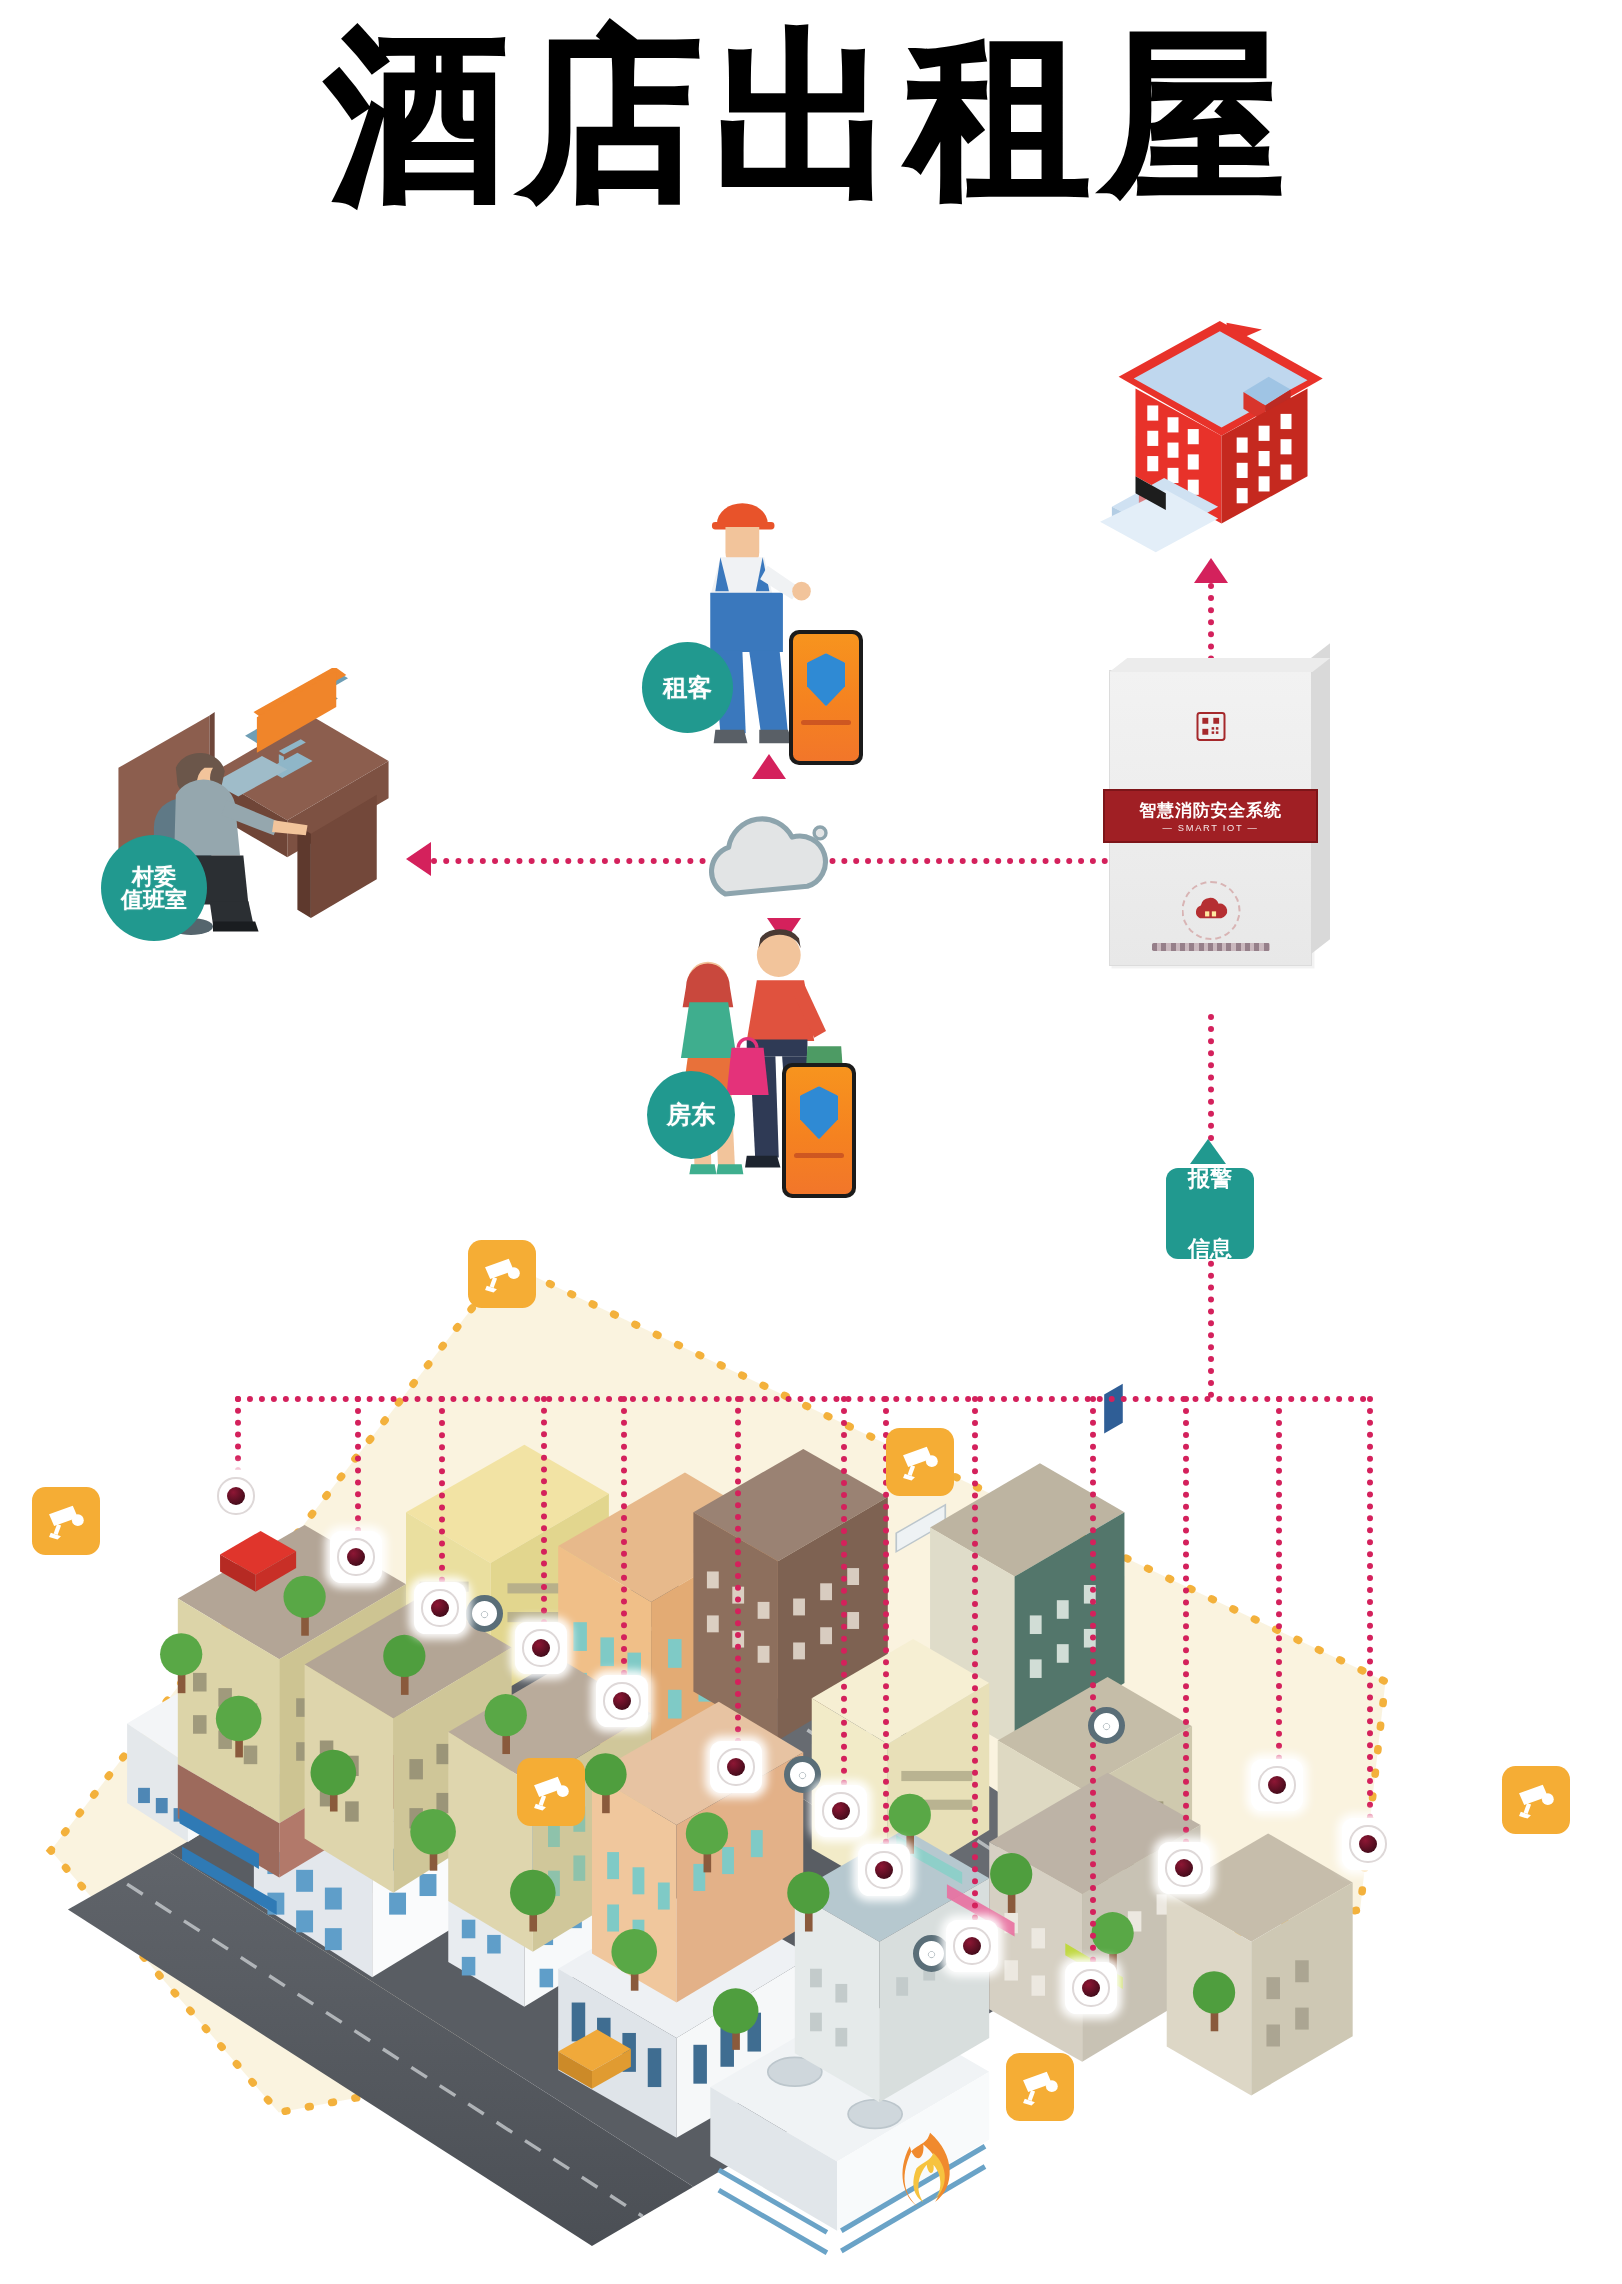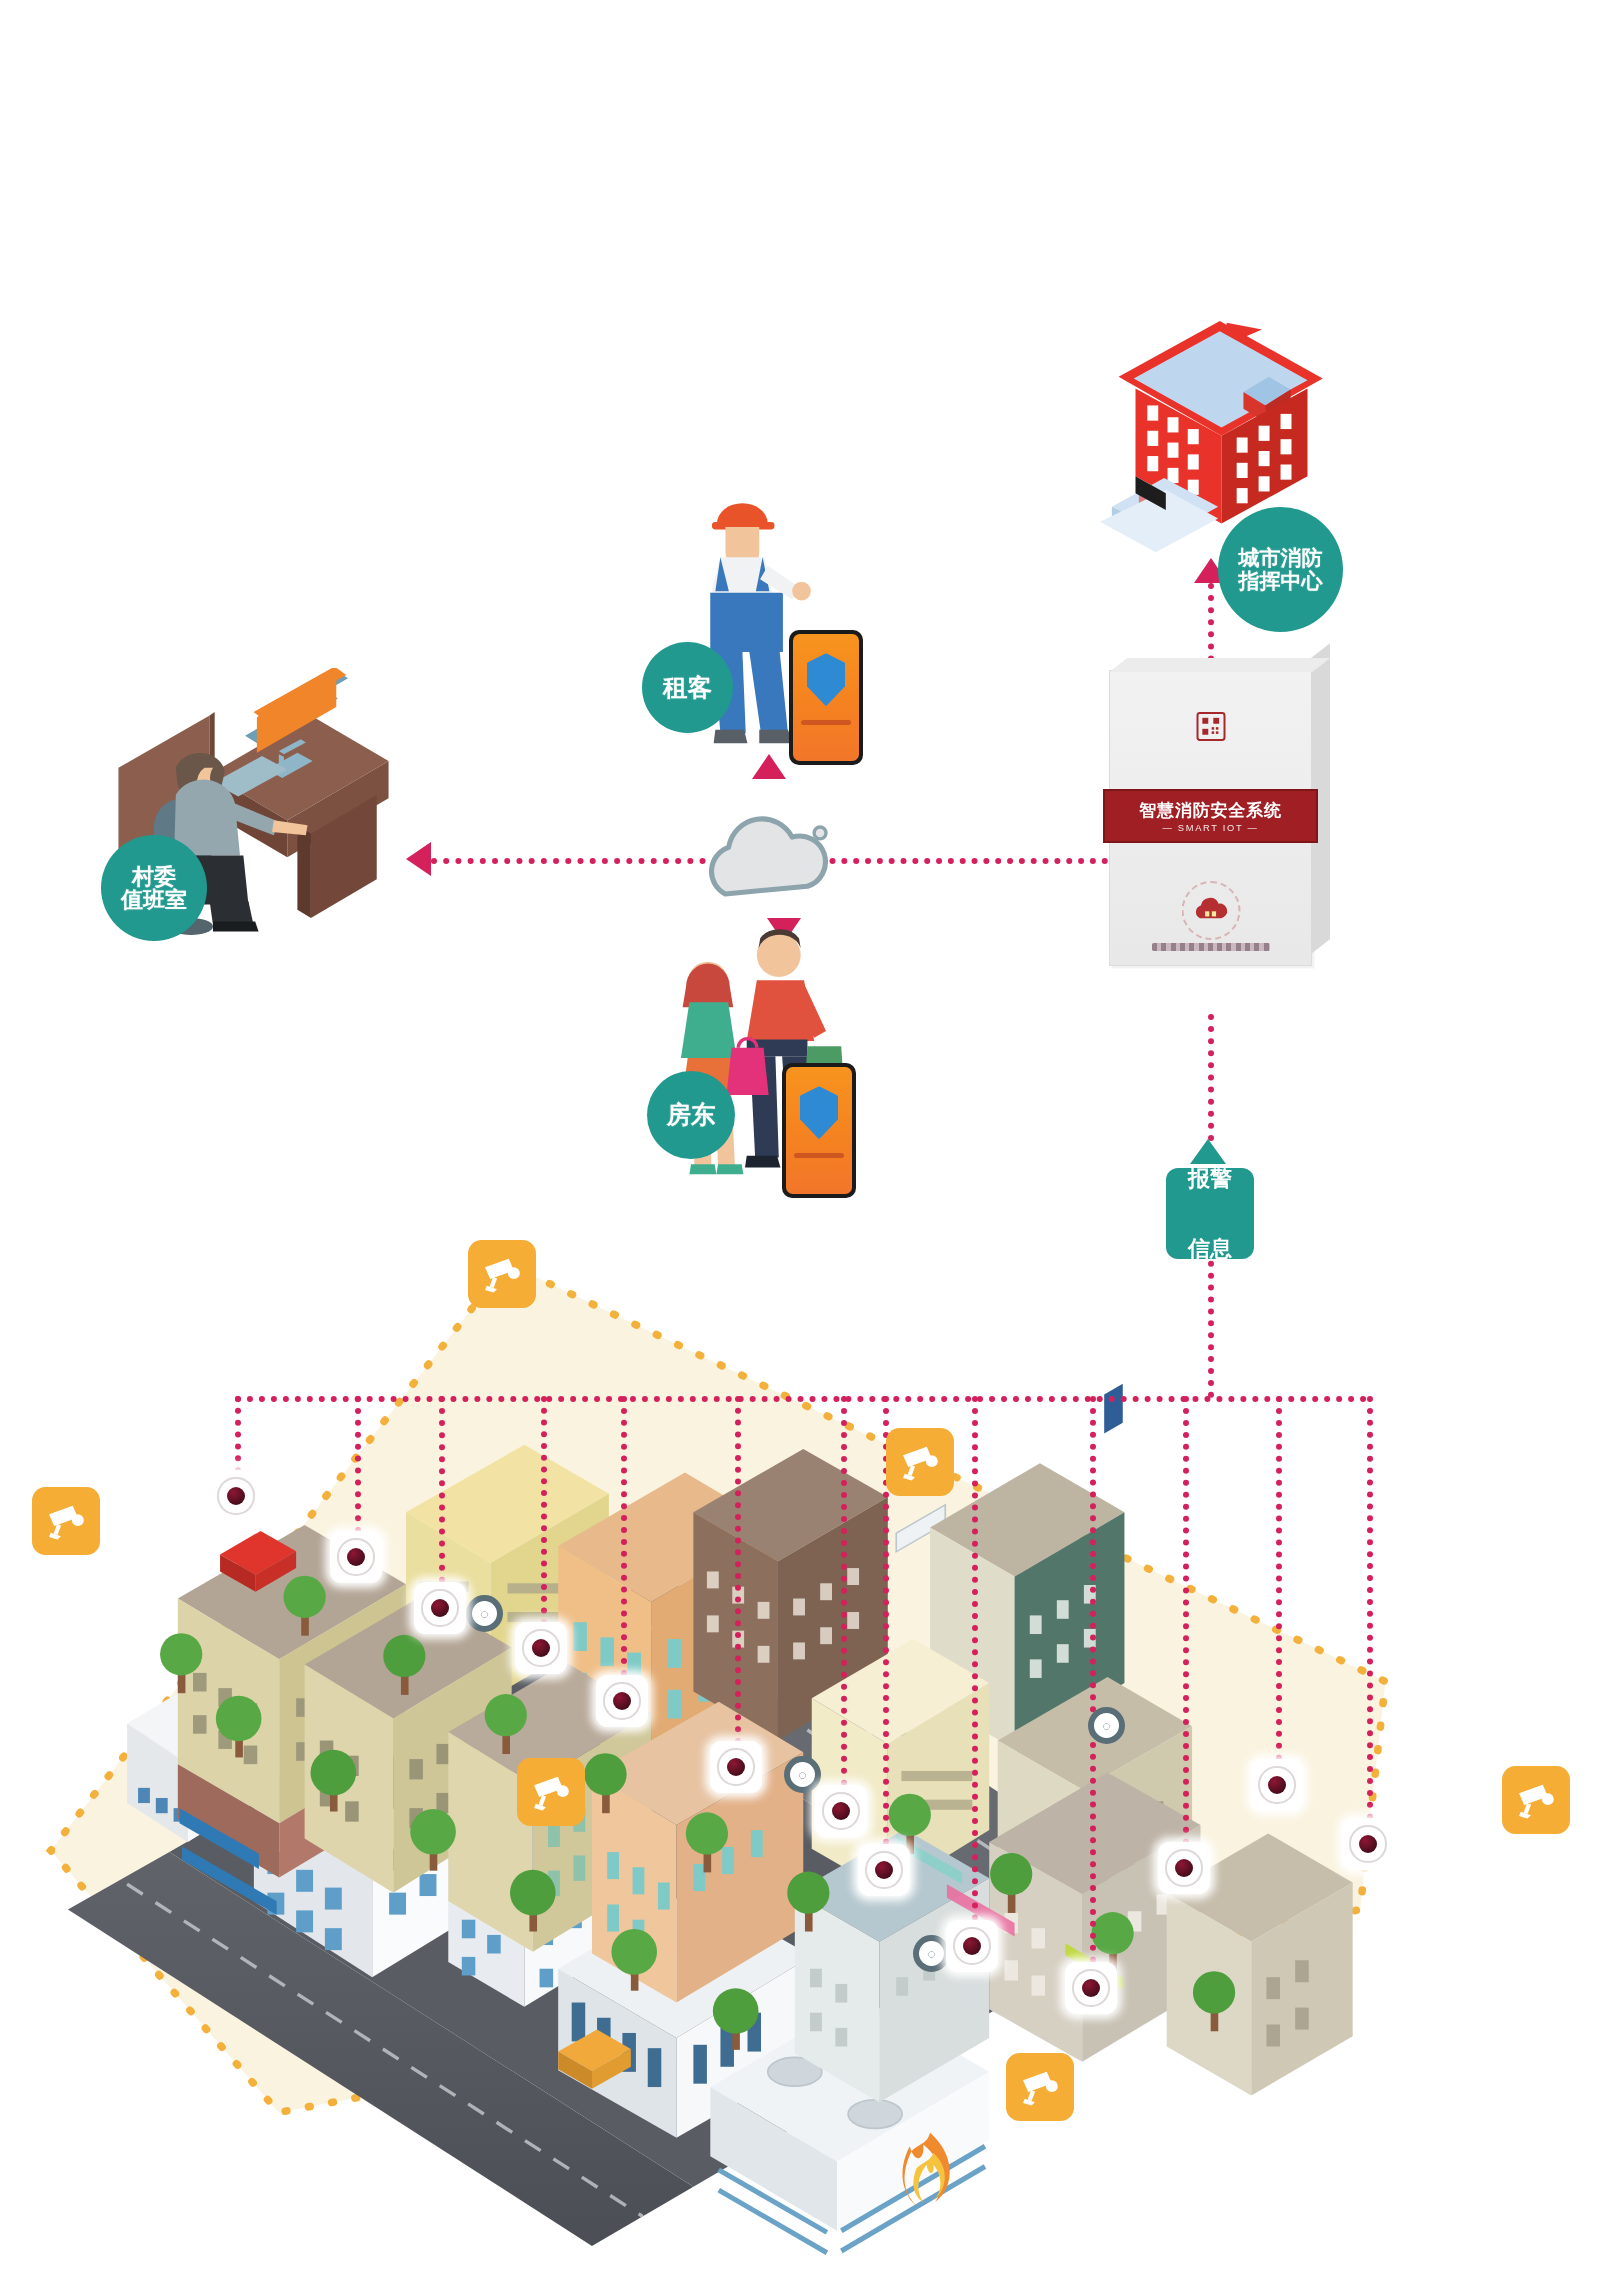--- a/index.html
+++ b/index.html
@@ -158,20 +158,21 @@
   }
 
   
   .deskscene { position:absolute; z-index:30; }
 </style>
 </head>
 <body>
 
 <div id="root">
 
+  <div class="title">酒店出租屋</div>
 
   <svg class="perimeter" style="left:0;top:1183px;width:1622px;height:1101px;" viewBox="0 0 1920 1303">
     <polygon points="600,85 1640,580 1620,870 200,1050 40,800 100,1790" fill="none"></polygon>
 
     <polygon points="600,95 1640,590 1610,860 330,1100 60,790" fill="#faf2dd" stroke="none" opacity="0.95"></polygon>
 
     <polyline points="600,95 1640,590 1610,860 330,1100 60,790 600,95" fill="none" stroke="#f3b13c" stroke-width="9" stroke-linecap="round" stroke-dasharray="2 26"></polyline>
   </svg>
 
   <svg class="city" style="left:51px;top:1301px;width:1513px;height:972px;" viewBox="0 0 1790 1150">
@@ -714,24 +715,20 @@
     </g>
 
     <polygon points="20,232 86,266 146,232 82,198" fill="#cfe1f2"></polygon>
     <polygon points="20,232 86,266 86,278 20,244" fill="#b3cde4"></polygon>
     <polygon points="52,216 92,238 92,252 52,230" fill="#e8322a" opacity=".55"></polygon>
     <polygon points="6,250 72,286 146,246 84,212" fill="#e3eef8"></polygon>
 
     <polygon points="48,196 84,216 84,236 48,216" fill="#1d1d1d"></polygon>
   </svg>
 
-  <div class="bubble" style="left:1218px;top:507px;width:125px;height:125px;font-size:21px;">
-    <span>城市消防</span>
-    <span>指挥中心</span>
-  </div>
 
   <div class="dot-h" style="left:794px;top:858px;width:314px;"></div>
   <div class="dot-h" style="left:431px;top:858px;width:287px;"></div>
   <div class="arrow left" style="left:406px;top:842px;"></div>
 
   <svg class="cloud" style="left:693px;top:794px;width:161px;height:127px;" viewBox="0 0 190 150">
     <path d="M38 118 a30 30 0 0 1 4 -55 a40 40 0 0 1 75 -12 a30 30 0 0 1 18 58 Z" fill="#e2e4e5" stroke="#8da4ad" stroke-width="6" stroke-linejoin="round"></path>
     <circle cx="150" cy="46" r="7" fill="#e2e4e5" stroke="#8da4ad" stroke-width="4"></circle>
   </svg>
   <div class="arrow up" style="left:752px;top:754px;"></div>

